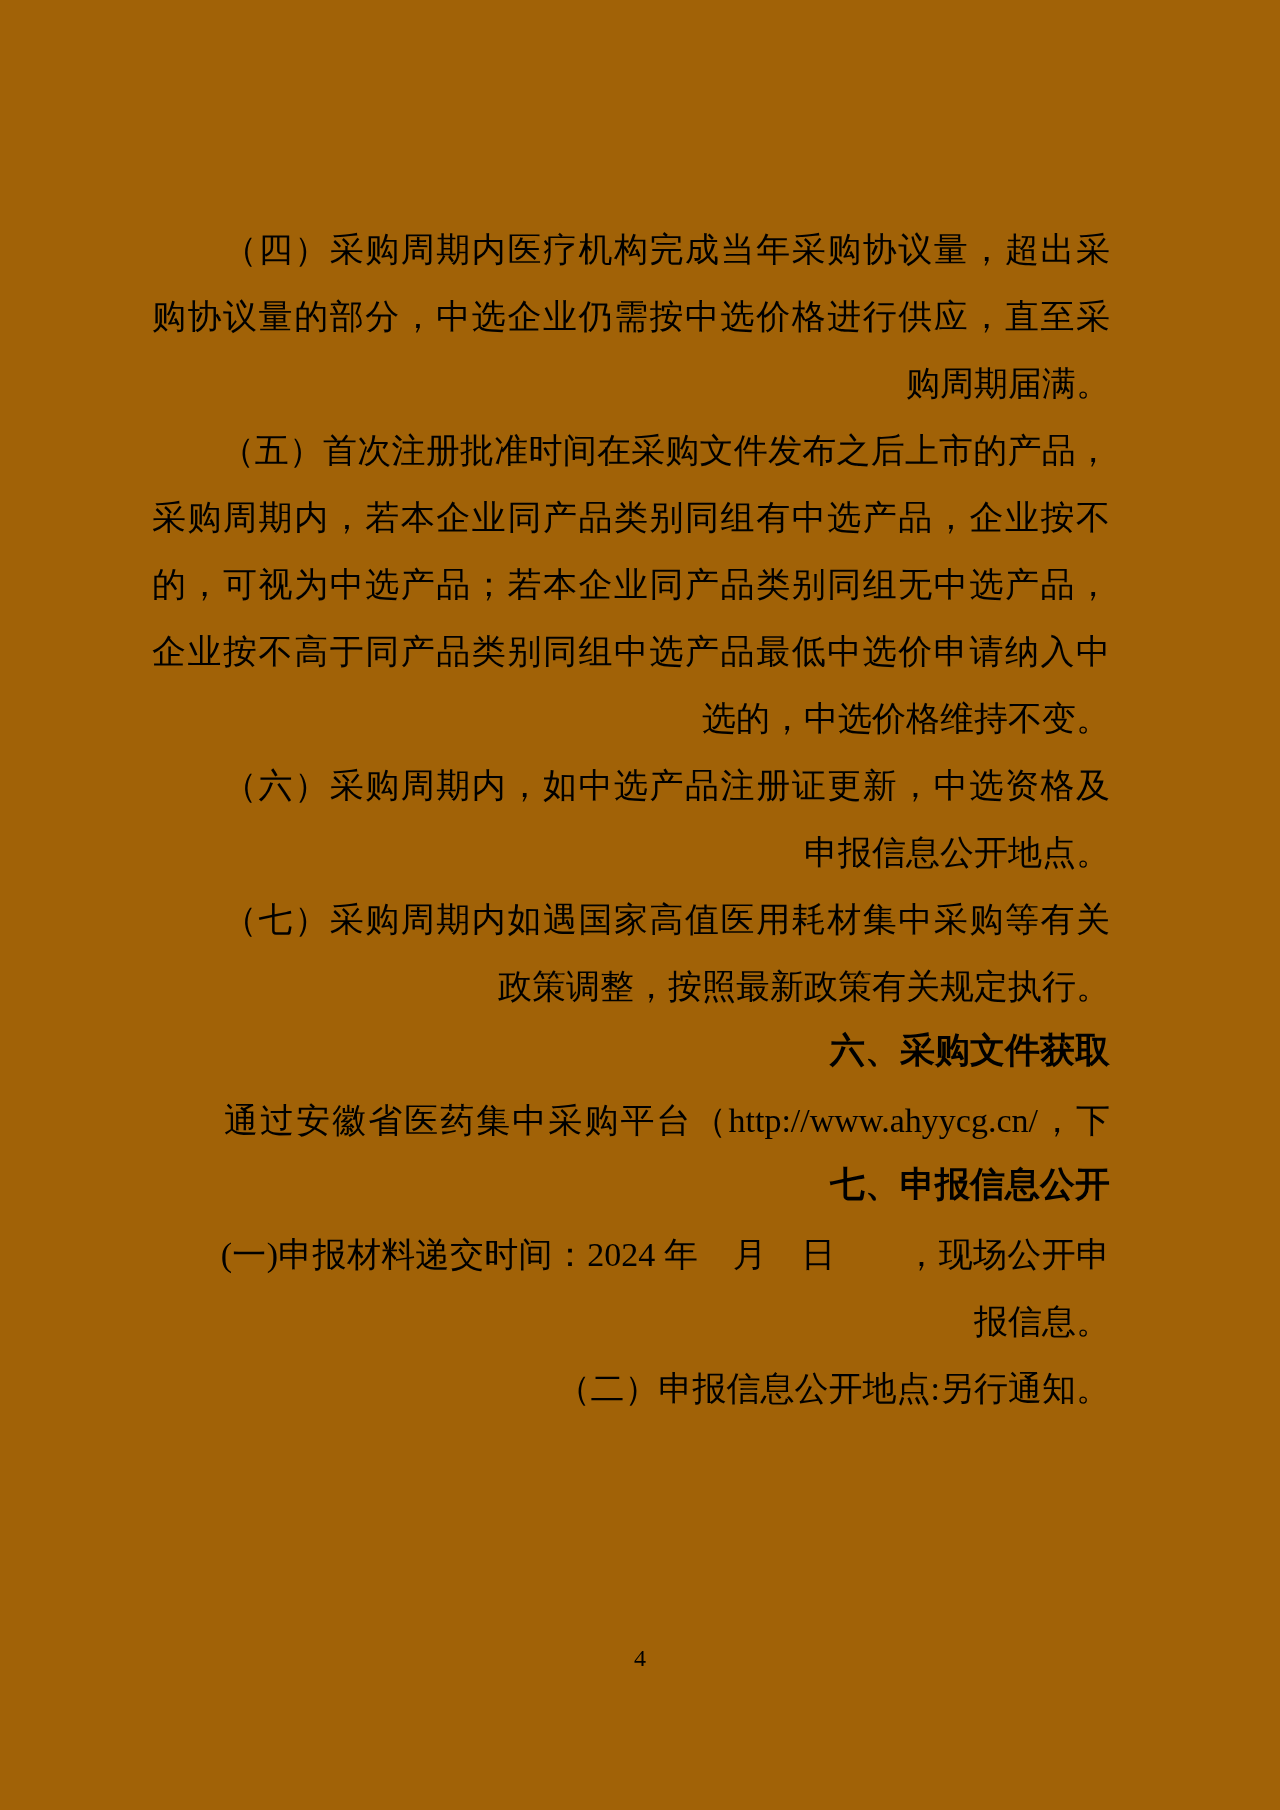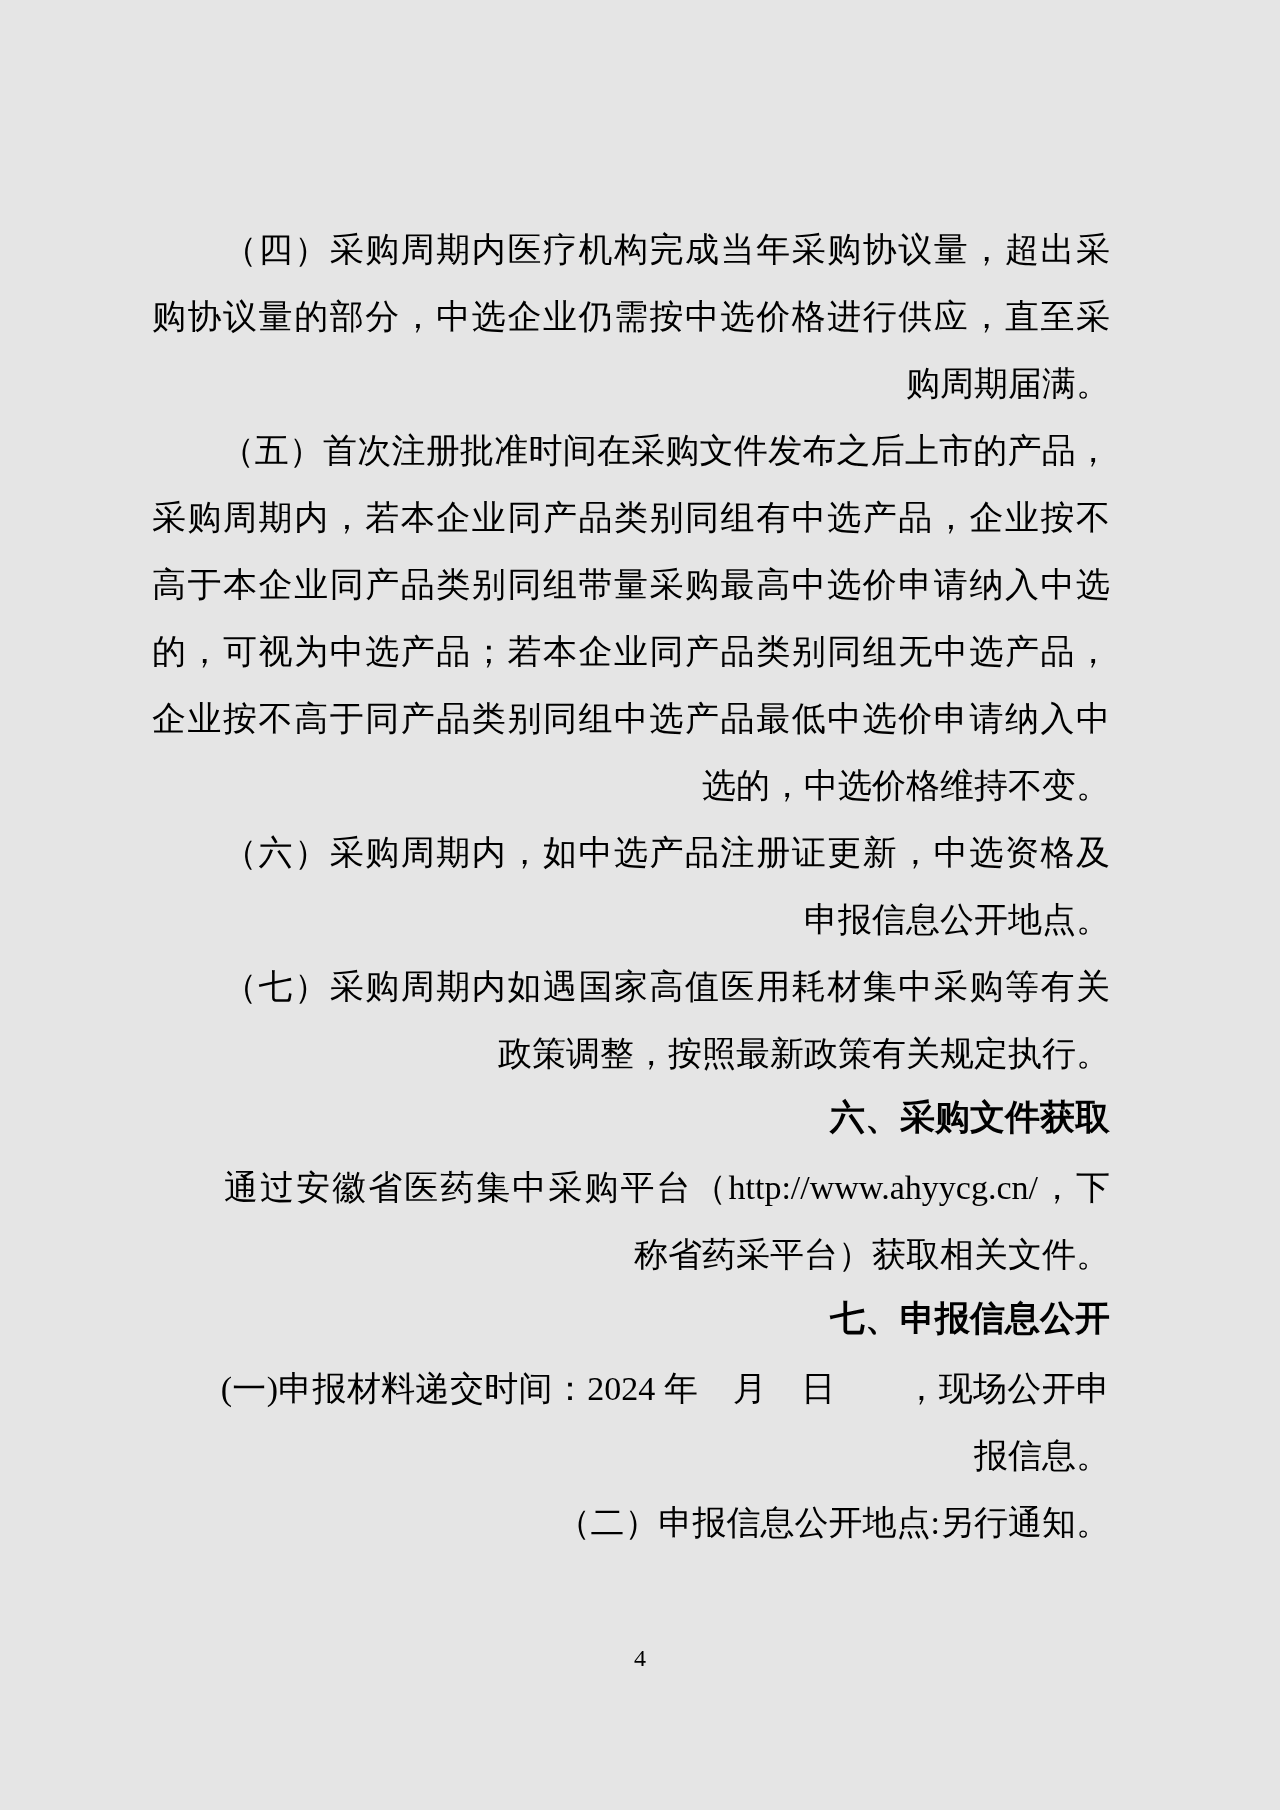--- a/index.html
+++ b/index.html
@@ -4,21 +4,21 @@
 <style>
   html, body {
     margin: 0;
     padding: 0;
     background: #ffffff;
   }
   .page {
     position: relative;
     width: 1280px;
     height: 1810px;
-    background: #e5e5e5;
+    background: #a16207;
     overflow: hidden;
     color: #000000;
   }
   .content {
     position: absolute;
     left: 152px;
     top: 216px;
     width: 958px;
   }
   .line {
@@ -53,30 +53,28 @@
 </head>
 <body>
 
 <div class="page">
   <div class="content">
     <div class="line fill">　　（四）采购周期内医疗机构完成当年采购协议量，超出采</div>
     <div class="line fill">购协议量的部分，中选企业仍需按中选价格进行供应，直至采</div>
     <div class="line">购周期届满。</div>
     <div class="line fill">　　（五）首次注册批准时间在采购文件发布之后上市的产品，</div>
     <div class="line fill">采购周期内，若本企业同产品类别同组有中选产品，企业按不</div>
-    <div class="line fill">高于本企业同产品类别同组带量采购最高中选价申请纳入中选</div>
     <div class="line fill">的，可视为中选产品；若本企业同产品类别同组无中选产品，</div>
     <div class="line fill">企业按不高于同产品类别同组中选产品最低中选价申请纳入中</div>
     <div class="line">选的，中选价格维持不变。</div>
     <div class="line fill">　　（六）采购周期内，如中选产品注册证更新，中选资格及</div>
     <div class="line">申报信息公开地点。</div>
     <div class="line fill">　　（七）采购周期内如遇国家高值医用耗材集中采购等有关</div>
     <div class="line">政策调整，按照最新政策有关规定执行。</div>
     <div class="line heading">　　六、采购文件获取</div>
     <div class="line fill">　　通过安徽省医药集中采购平台（http://www.ahyycg.cn/，下</div>
-    <div class="line">称省药采平台）获取相关文件。</div>
     <div class="line heading">　　七、申报信息公开</div>
     <div class="line fill">　　(一)申报材料递交时间：2024 年　月　日　　，现场公开申</div>
     <div class="line">报信息。</div>
     <div class="line">　　（二）申报信息公开地点:另行通知。</div>
   </div>
   <div class="page-number">4</div>
 </div>
 
 </body></html>

